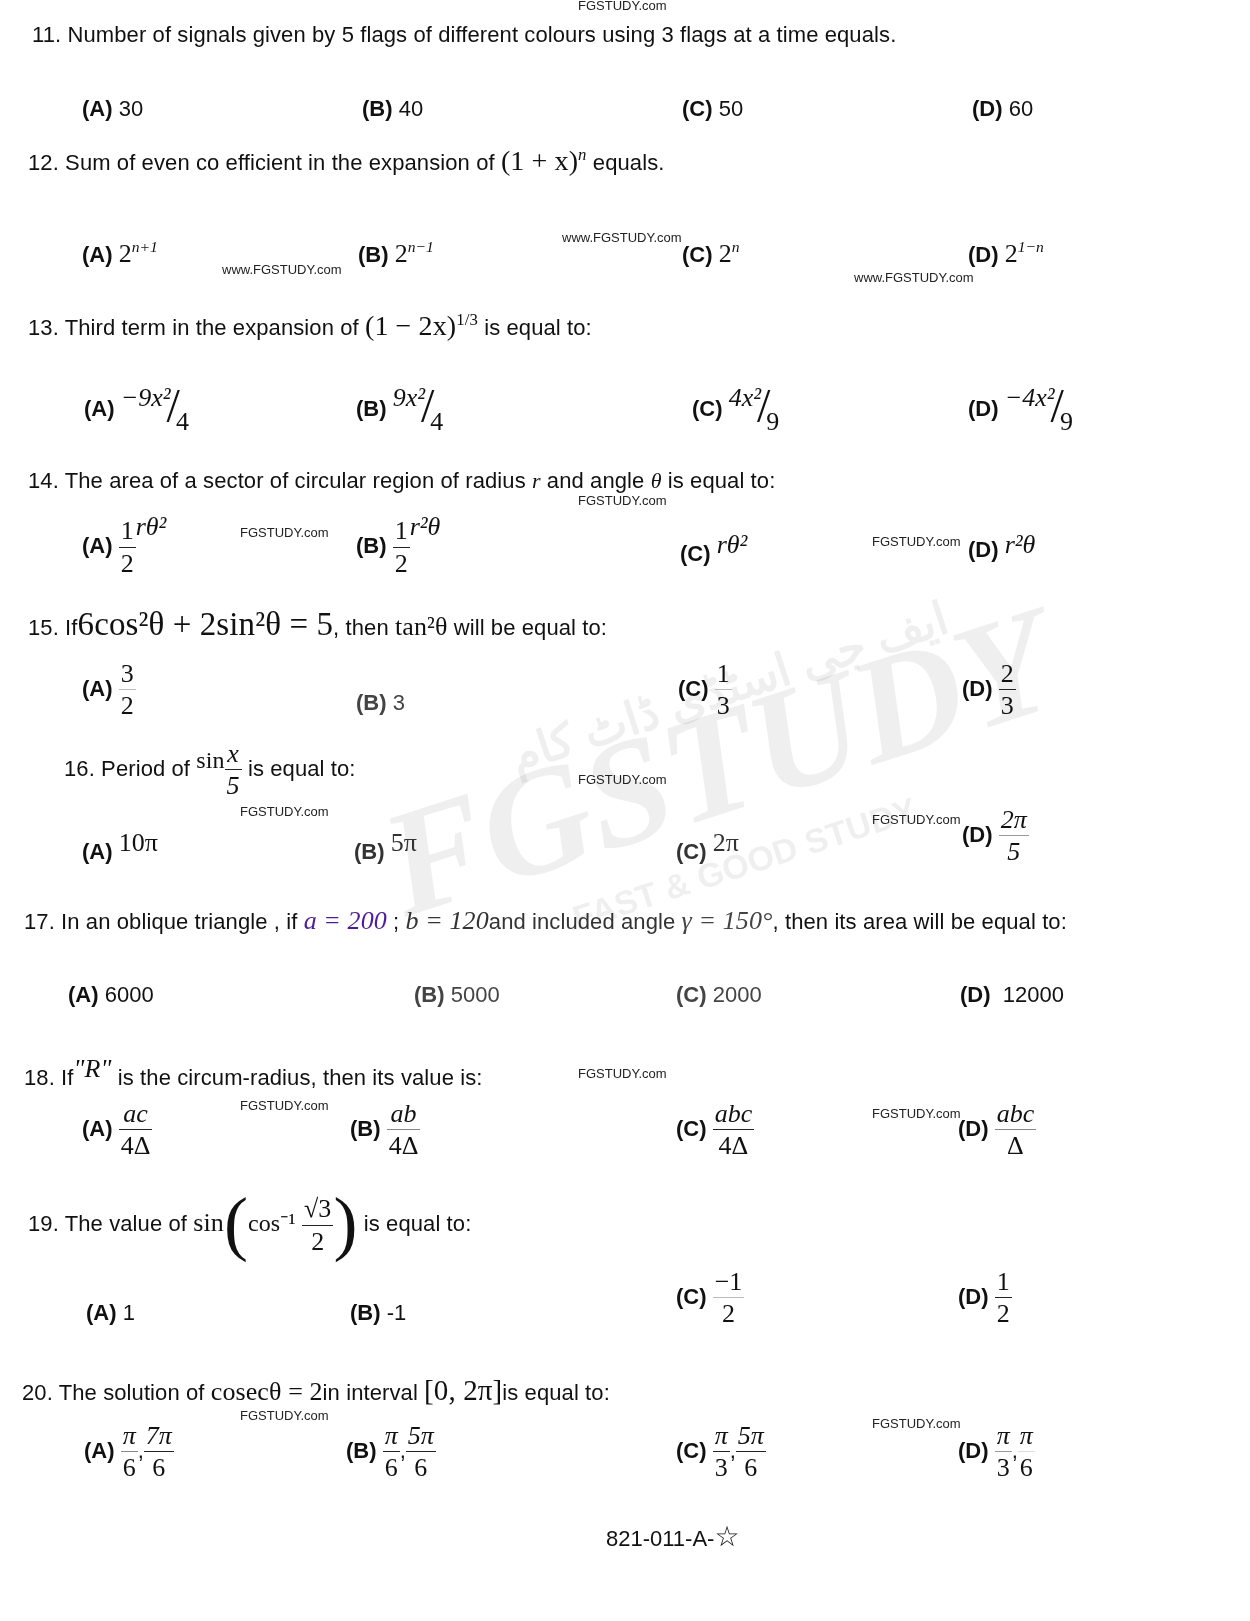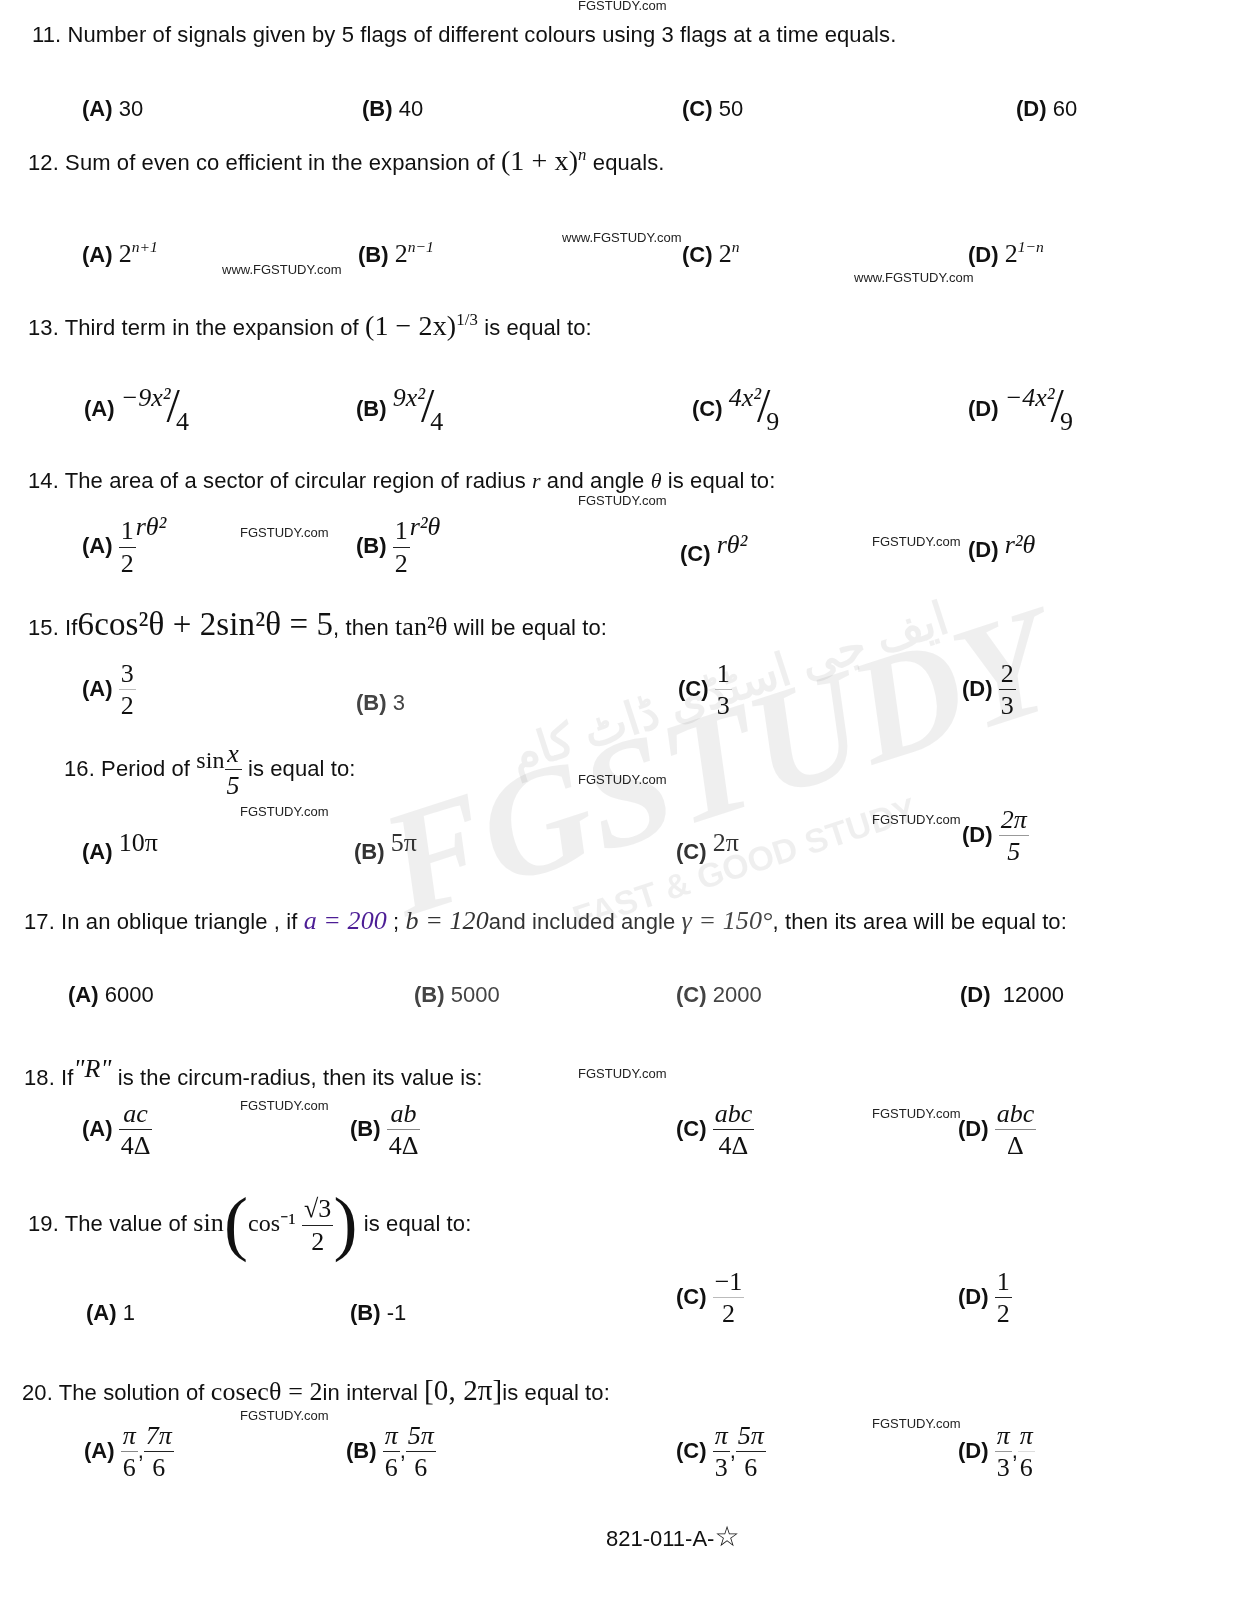--- a/index.html
+++ b/index.html
@@ -42,21 +42,21 @@
 </div>
 
 <div class="abs wm-small" style="left:578px;top:-2px;">FGSTUDY.com</div>
 
 <div class="abs q" style="left:32px;top:22px;">
   <span>11.</span> <span>Number of signals given by 5 flags of different colours using 3 flags at a time equals.</span>
 </div>
 <div class="abs opt" style="left:82px;top:96px;"><span class="lbl">(A)</span> <span>30</span></div>
 <div class="abs opt" style="left:362px;top:96px;"><span class="lbl">(B)</span> <span>40</span></div>
 <div class="abs opt" style="left:682px;top:96px;"><span class="lbl">(C)</span> <span>50</span></div>
-<div class="abs opt" style="left:972px;top:96px;margin-left:44px;"><span class="lbl">(D)</span> <span>60</span></div>
+<div class="abs opt" style="left:972px;top:96px;"><span class="lbl">(D)</span> <span>60</span></div>
 
 <div class="abs q" style="left:28px;top:145px;">
   <span>12.</span> <span>Sum of even co efficient in the expansion of</span>
   <span class="mathn" style="font-size:28px;"><span>(1 + x)</span><sup class="math">n</sup></span>
   <span>equals.</span>
 </div>
 <div class="abs opt" style="left:82px;top:238px;text-align:center;"><span class="lbl">(A)</span> <span class="mathn" style="font-size:26px;"><span>2</span><sup class="math">n+1</sup></span></div>
 <div class="abs wm-small" style="left:222px;top:262px;">www.FGSTUDY.com</div>
 <div class="abs opt" style="left:358px;top:238px;"><span class="lbl">(B)</span> <span class="mathn" style="font-size:26px;"><span>2</span><sup class="math">n−1</sup></span></div>
 <div class="abs wm-small" style="left:562px;top:230px;">www.FGSTUDY.com</div>

